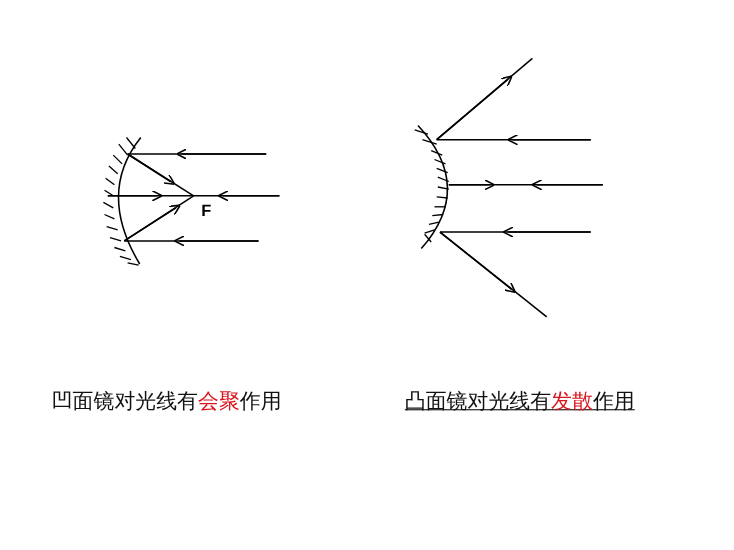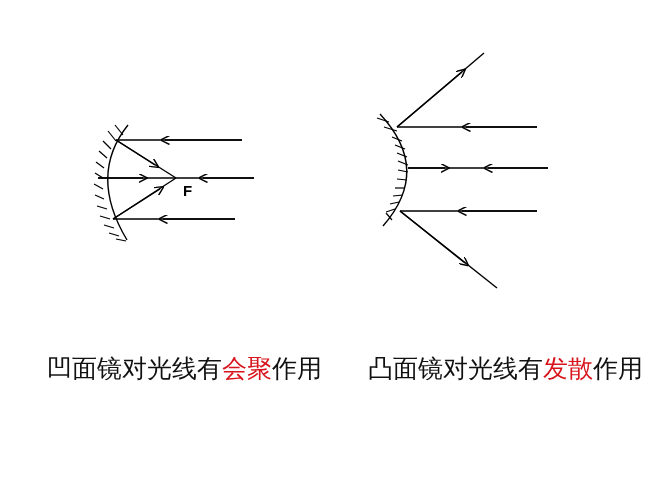--- a/index.html
+++ b/index.html
@@ -1,22 +1,22 @@
 <!DOCTYPE html>
 <html><head>
 <meta charset="utf-8">
 <style>
   html, body { margin:0; padding:0; background:#ffffff; }
   body { width:667px; height:500px; position:relative; overflow:hidden;
          font-family: "DejaVu Sans", "Liberation Sans", sans-serif; }
   svg.diagram { position:absolute; left:0; top:0; }
-  .caption { position:absolute; top:352px; font-size:25px; color:#111; white-space:nowrap; letter-spacing:0px; }
+  .caption { position:absolute; top:352px; font-size:19px; color:#111; white-space:nowrap; letter-spacing:0px; }
   .caption .hl { color:#d8141c; }
   #cap-left { left:47px; }
-  #cap-right { left:368px; }
+  #cap-right { left:368px;text-decoration:underline; }
 </style>
 </head>
 <body>
 
 <svg class="diagram" width="667" height="500" viewBox="0 0 667 500">
   <defs>
     <marker id="arr" viewBox="0 0 10 10" refX="5" refY="5" markerWidth="9" markerHeight="9" orient="auto-start-reverse" markerUnits="userSpaceOnUse">
       <path d="M0,0 L10,5 L0,10" fill="none" stroke="#000" stroke-width="1.6"></path>
     </marker>
   </defs>

